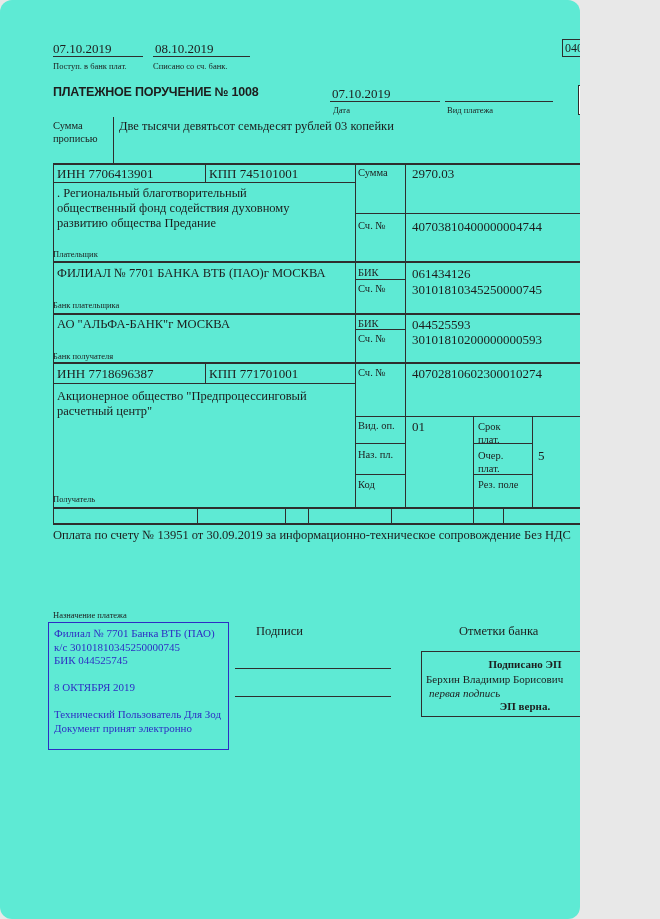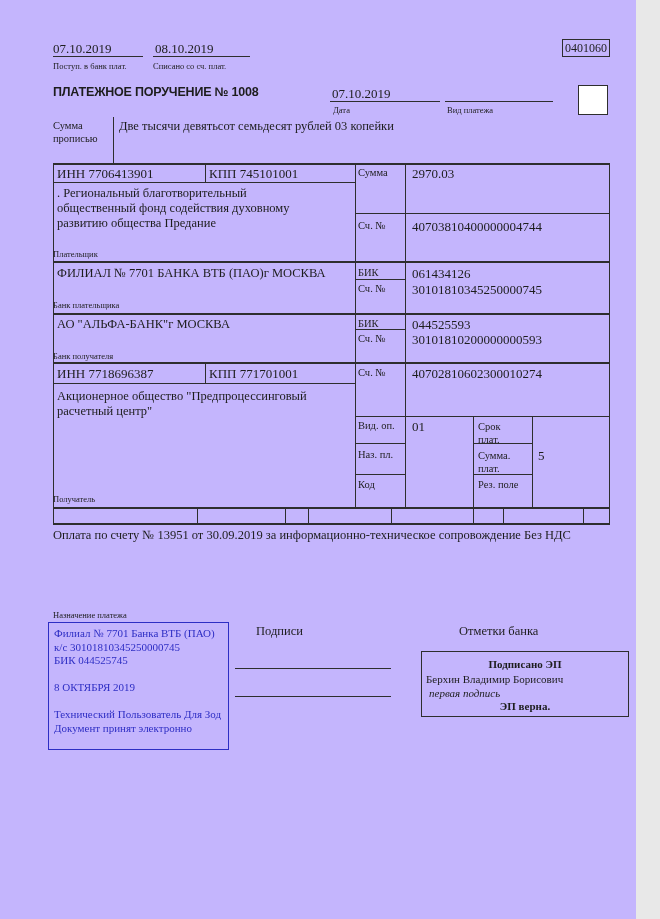--- a/index.html
+++ b/index.html
@@ -1,19 +1,20 @@
 <!DOCTYPE html>
 <html><head>
 <meta charset="utf-8">
 <style>
   html,body{margin:0;padding:0;background:#e8e8e8;}
   .page{
-    position:relative;width:636px;height:919px;background:#c4b5fd;
+    position:relative;width:580px;height:919px;background:#5eead4;
     font-family:"Liberation Serif","DejaVu Serif",serif;color:#1d1d1d;
     overflow:hidden;
+    border-radius:12px;
   }
   .abs{position:absolute;white-space:nowrap;}
   .v{font-size:13px;}          
   .t{font-size:12.5px;}        
   .lbl{font-size:10.5px;}      
   .small{font-size:8.5px;}     
   .title{font-family:"Liberation Sans","DejaVu Sans",sans-serif;font-weight:bold;font-size:12.5px;letter-spacing:-0.2px;}
   .wrap{white-space:normal;line-height:15px;}
   .hl,.vl{position:absolute;background:#2e2e2e;}
   .hl{height:1px;}
@@ -35,21 +36,21 @@
 </head>
 <body>
 
 <div class="page">
 
   <div class="abs v" style="left:53px;top:41px;">07.10.2019</div>
   <div class="abs v" style="left:155px;top:41px;">08.10.2019</div>
   <div class="hl" style="left:53px;top:56px;width:90px;"></div>
   <div class="hl" style="left:153px;top:56px;width:97px;"></div>
   <div class="abs small" style="left:53px;top:61px;">Поступ. в банк плат.</div>
-  <div class="abs small" style="left:153px;top:61px;">Списано со сч. плат.</div>
+  <div class="abs small" style="left:153px;top:61px;">Списано со сч. банк.</div>
 
   <div class="codebox" style="left:562px;top:39px;width:46px;height:16px;font-size:12px;line-height:16px;">0401060</div>
 
   <div class="abs title" style="left:53px;top:85px;text-align:right;">ПЛАТЕЖНОЕ ПОРУЧЕНИЕ № 1008</div>
   <div class="abs v" style="left:332px;top:86px;">07.10.2019</div>
   <div class="hl" style="left:330px;top:101px;width:110px;"></div>
   <div class="hl" style="left:445px;top:101px;width:108px;"></div>
   <div class="abs small" style="left:333px;top:105px;">Дата</div>
   <div class="abs small" style="left:447px;top:105px;">Вид платежа</div>
   <div class="checkbox" style="left:578px;top:85px;width:28px;height:28px;"></div>
@@ -127,21 +128,21 @@
   <div class="abs lbl" style="left:358px;top:367px;">Сч. №</div>
   <div class="abs v" style="left:412px;top:366px;">40702810602300010274</div>
 
   <div class="abs t" style="left:57px;top:389px;">Акционерное общество "Предпроцессинговый</div>
   <div class="abs t" style="left:57px;top:404px;">расчетный центр"</div>
 
   <div class="abs lbl" style="left:358px;top:420px;">Вид. оп.</div>
   <div class="abs v" style="left:412px;top:419px;">01</div>
   <div class="abs lbl wrap" style="left:478px;top:420px;width:40px;line-height:13px;">Срок плат.</div>
   <div class="abs lbl" style="left:358px;top:449px;">Наз. пл.</div>
-  <div class="abs lbl wrap" style="left:478px;top:449px;width:40px;line-height:13px;">Сумма. плат.</div>
+  <div class="abs lbl wrap" style="left:478px;top:449px;width:40px;line-height:13px;">Очер. плат.</div>
   <div class="abs v" style="left:538px;top:448px;">5</div>
   <div class="abs lbl" style="left:358px;top:479px;">Код</div>
   <div class="abs lbl" style="left:478px;top:479px;">Рез. поле</div>
 
   <div class="abs small" style="left:53px;top:494px;">Получатель</div>
 
   <div class="abs t" style="left:53px;top:528px;">Оплата по счету № 13951 от 30.09.2019 за информационно-техническое сопровождение Без НДС</div>
   <div class="abs small" style="left:53px;top:610px;">Назначение платежа</div>
 
   <div class="abs t" style="left:256px;top:624px;">Подписи</div>

